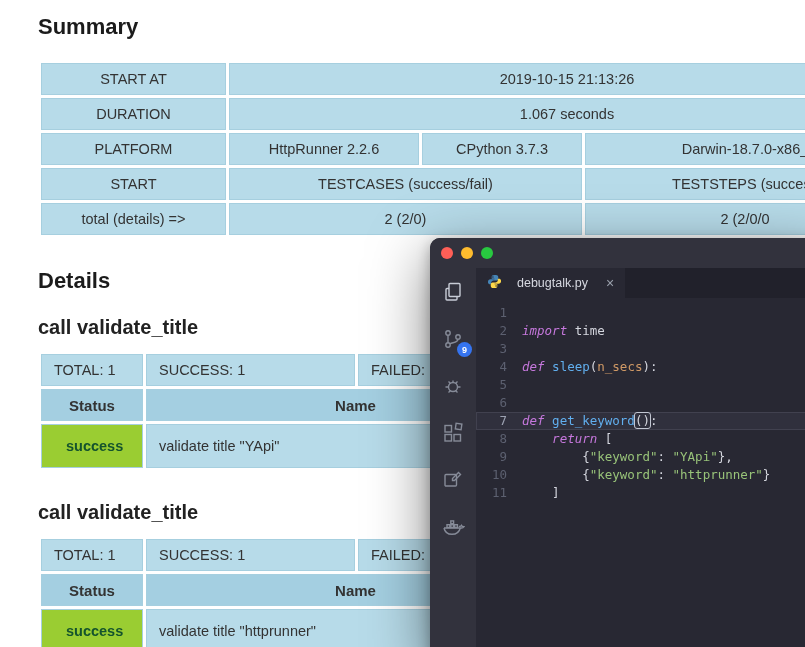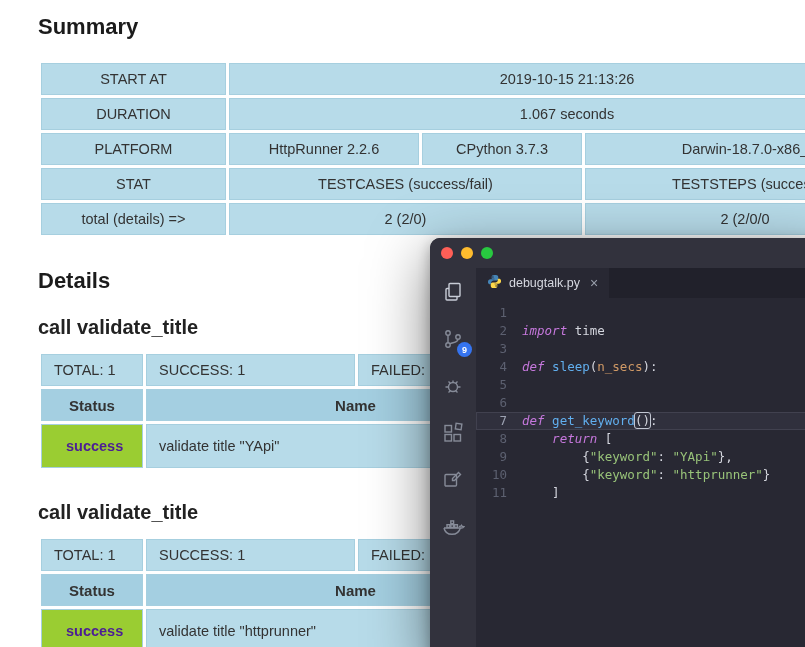--- a/index.html
+++ b/index.html
@@ -24,21 +24,21 @@
   .summary-table col.sc0 { width:185px; }
   .summary-table col.sc1 { width:190px; }
   .summary-table col.sc2 { width:160px; }
 
   .tc-table { width:530px; }
   .tc-table col.tc0 { width:102px; }
   .tc-table col.tc1 { width:209px; }
   .tc-table td.left { text-align:left; padding-left:12px; }
   .tc-table td.hdr { background:var(--table-header-blue,#a4cfe1); font-weight:700; font-size:15px; }
   .tc-table tr.tall td { height:42px; }
-  .tc-table td.success { background:var(--success-green,#9acd32); font-weight:700; color:#4c1d95; }
+  .tc-table td.success { background:var(--success-green,#9acd32); font-weight:700; color:#14532d; }
 
   
   .vscode {
     position:absolute; left:430px; top:238px; width:400px; height:420px;
     background:#282833; border-radius:10px 10px 0 0; overflow:hidden;
     box-shadow:0 18px 60px rgba(0,0,0,.5), 0 4px 14px rgba(0,0,0,.28);
     display:flex; flex-direction:column;
   }
   .titlebar { height:30px; flex:0 0 auto; background:#32323d; display:flex; align-items:center; padding-left:11px; gap:8px; }
   .tl { width:12px; height:12px; border-radius:50%; }
@@ -52,21 +52,21 @@
   .ab-icon.active { color:#c8ccd6; }
   .ab-icon svg { width:24px; height:24px; display:block; }
   .badge {
     position:absolute; right:-7px; bottom:-6px; width:15px; height:15px; border-radius:50%;
     background:var(--badge-blue,#3574f0); color:#fff; font-size:9px; font-weight:700;
     display:flex; align-items:center; justify-content:center;
   }
 
   .main { flex:1; min-width:0; display:flex; flex-direction:column; background:#282833; }
   .tabbar { height:30px; flex:0 0 auto; background:#21212b; display:flex; align-items:stretch; }
-  .tab { display:flex; align-items:center; gap:7px; padding:0 11px; background:#282833; }
+  .tab { display:flex; align-items:center; gap:15px; padding:0 11px; background:#282833; }
   .tab-label { color:#d6d8e0; font-size:12.5px; }
   .tab-close { color:#9aa0ac; font-size:14px; line-height:1; margin-left:3px; }
 
   .editor { flex:1; padding-top:6px; font-family:"DejaVu Sans Mono", monospace; font-size:12.5px; line-height:18px; overflow:hidden; }
   .code-line { display:flex; height:18px; }
   .code-line.active { background:#30303d; box-shadow:inset 0 0 0 1px #41414f; }
   .gutter { width:46px; flex:0 0 auto; text-align:right; padding-right:15px; color:#5c6070; box-sizing:border-box; }
   .code-line.active .gutter { color:#9da2b2; }
   .code-text { white-space:pre; color:#d4d6de; }
   .tok-kw { color:#c678dd;font-style:italic; }
@@ -100,21 +100,21 @@
           <td>DURATION</td>
           <td colspan="3">1.067 seconds</td>
         </tr>
         <tr>
           <td>PLATFORM</td>
           <td>HttpRunner 2.2.6</td>
           <td>CPython 3.7.3</td>
           <td>Darwin-18.7.0-x86_</td>
         </tr>
         <tr>
-          <td>STAT</td>
+          <td>START</td>
           <td colspan="2">TESTCASES (success/fail)</td>
           <td>TESTSTEPS (success</td>
         </tr>
         <tr>
           <td>total (details) =&gt;</td>
           <td colspan="2">2 (2/0)</td>
           <td>2 (2/0/0</td>
         </tr>
       </tbody>
     </table>

